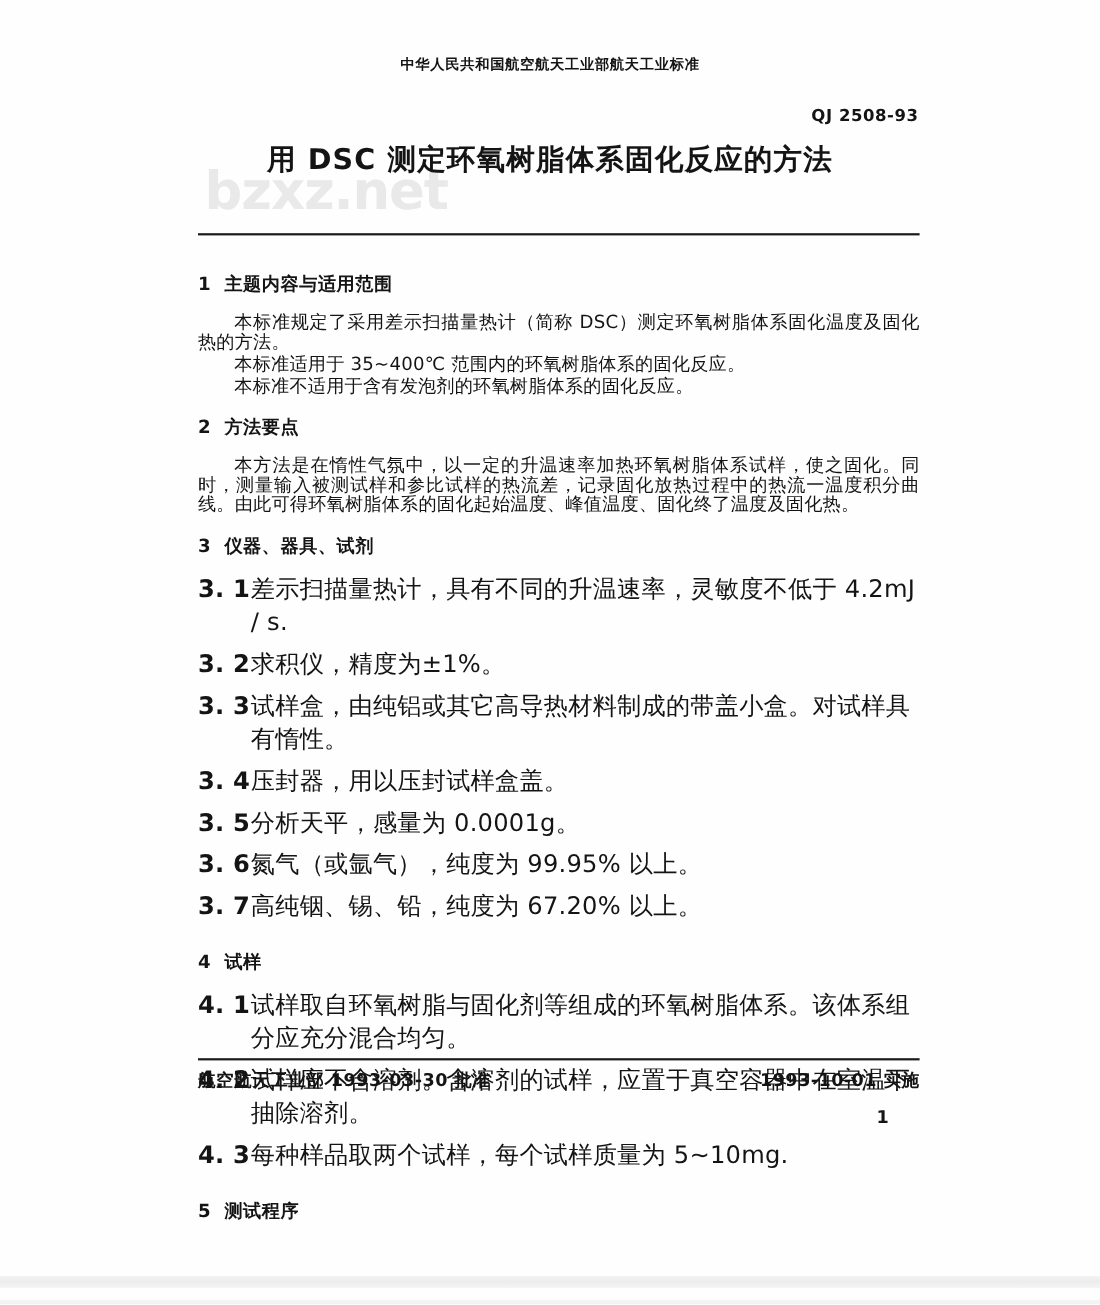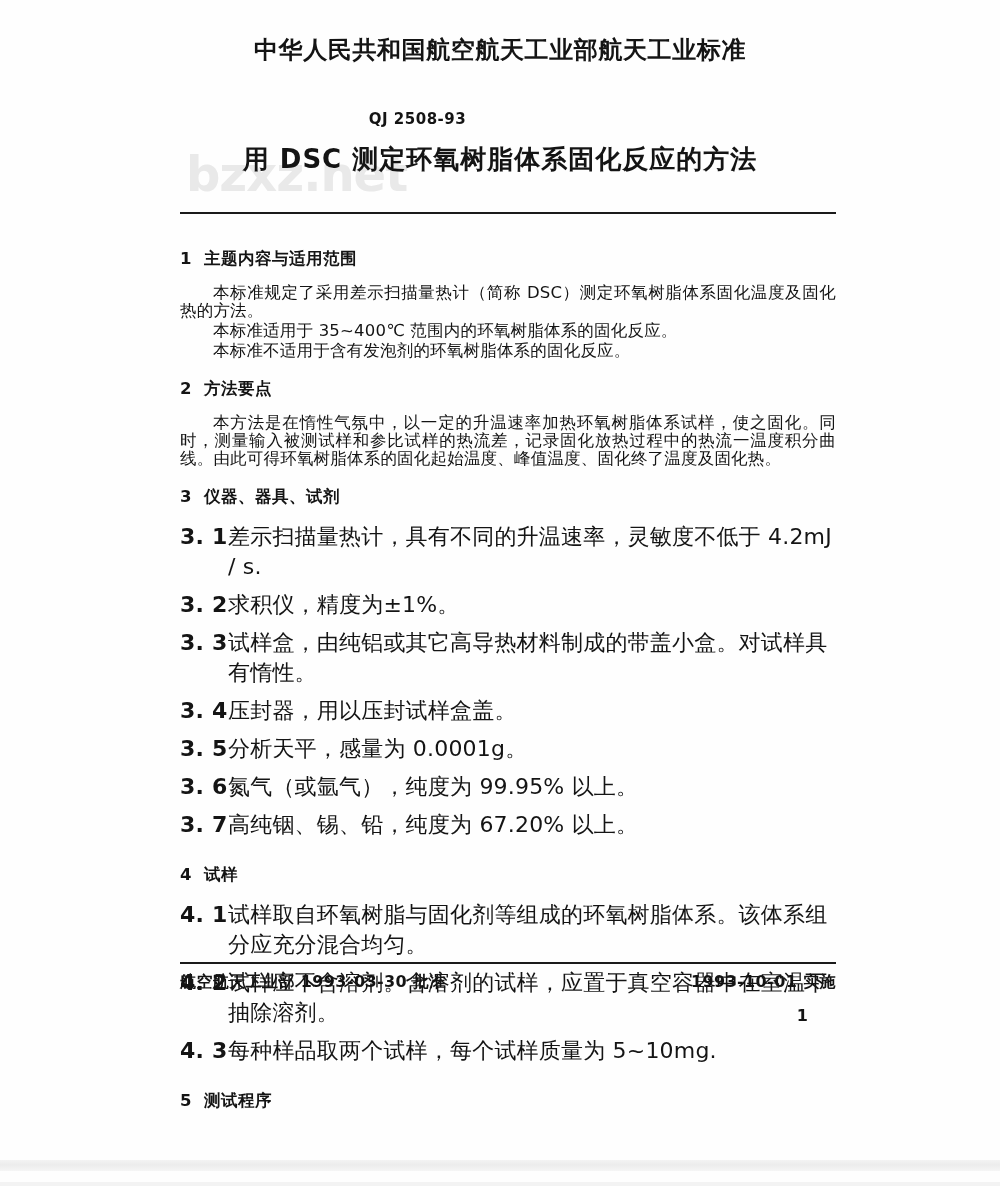--- a/index.html
+++ b/index.html
@@ -61,31 +61,31 @@
   
   .content {
     position: absolute;
     left: 0; top: 0;
     width: 1000px;
     z-index: 3;
   }
 
   .doc-header {
     text-align: center;
-    font-size: 24px;
+    font-size: 13px;
     font-weight: 700;
     letter-spacing: .6px;
-    padding-top: 34px;
+    padding-top: 50px;
     font-family: "DejaVu Sans", "Liberation Sans", sans-serif;
   }
 
   .std-number {
-    text-align: center;
+    text-align: right;
     padding-right: 165px;
-    margin-top: 44px;
+    margin-top: 28px;
     font-size: 15px;
     font-weight: 700;
     letter-spacing: .5px;
     font-family: "DejaVu Sans", "Liberation Sans", sans-serif;
   }
 
   .doc-title {
     text-align: center;
     font-size: 26px;
     font-weight: 700;

